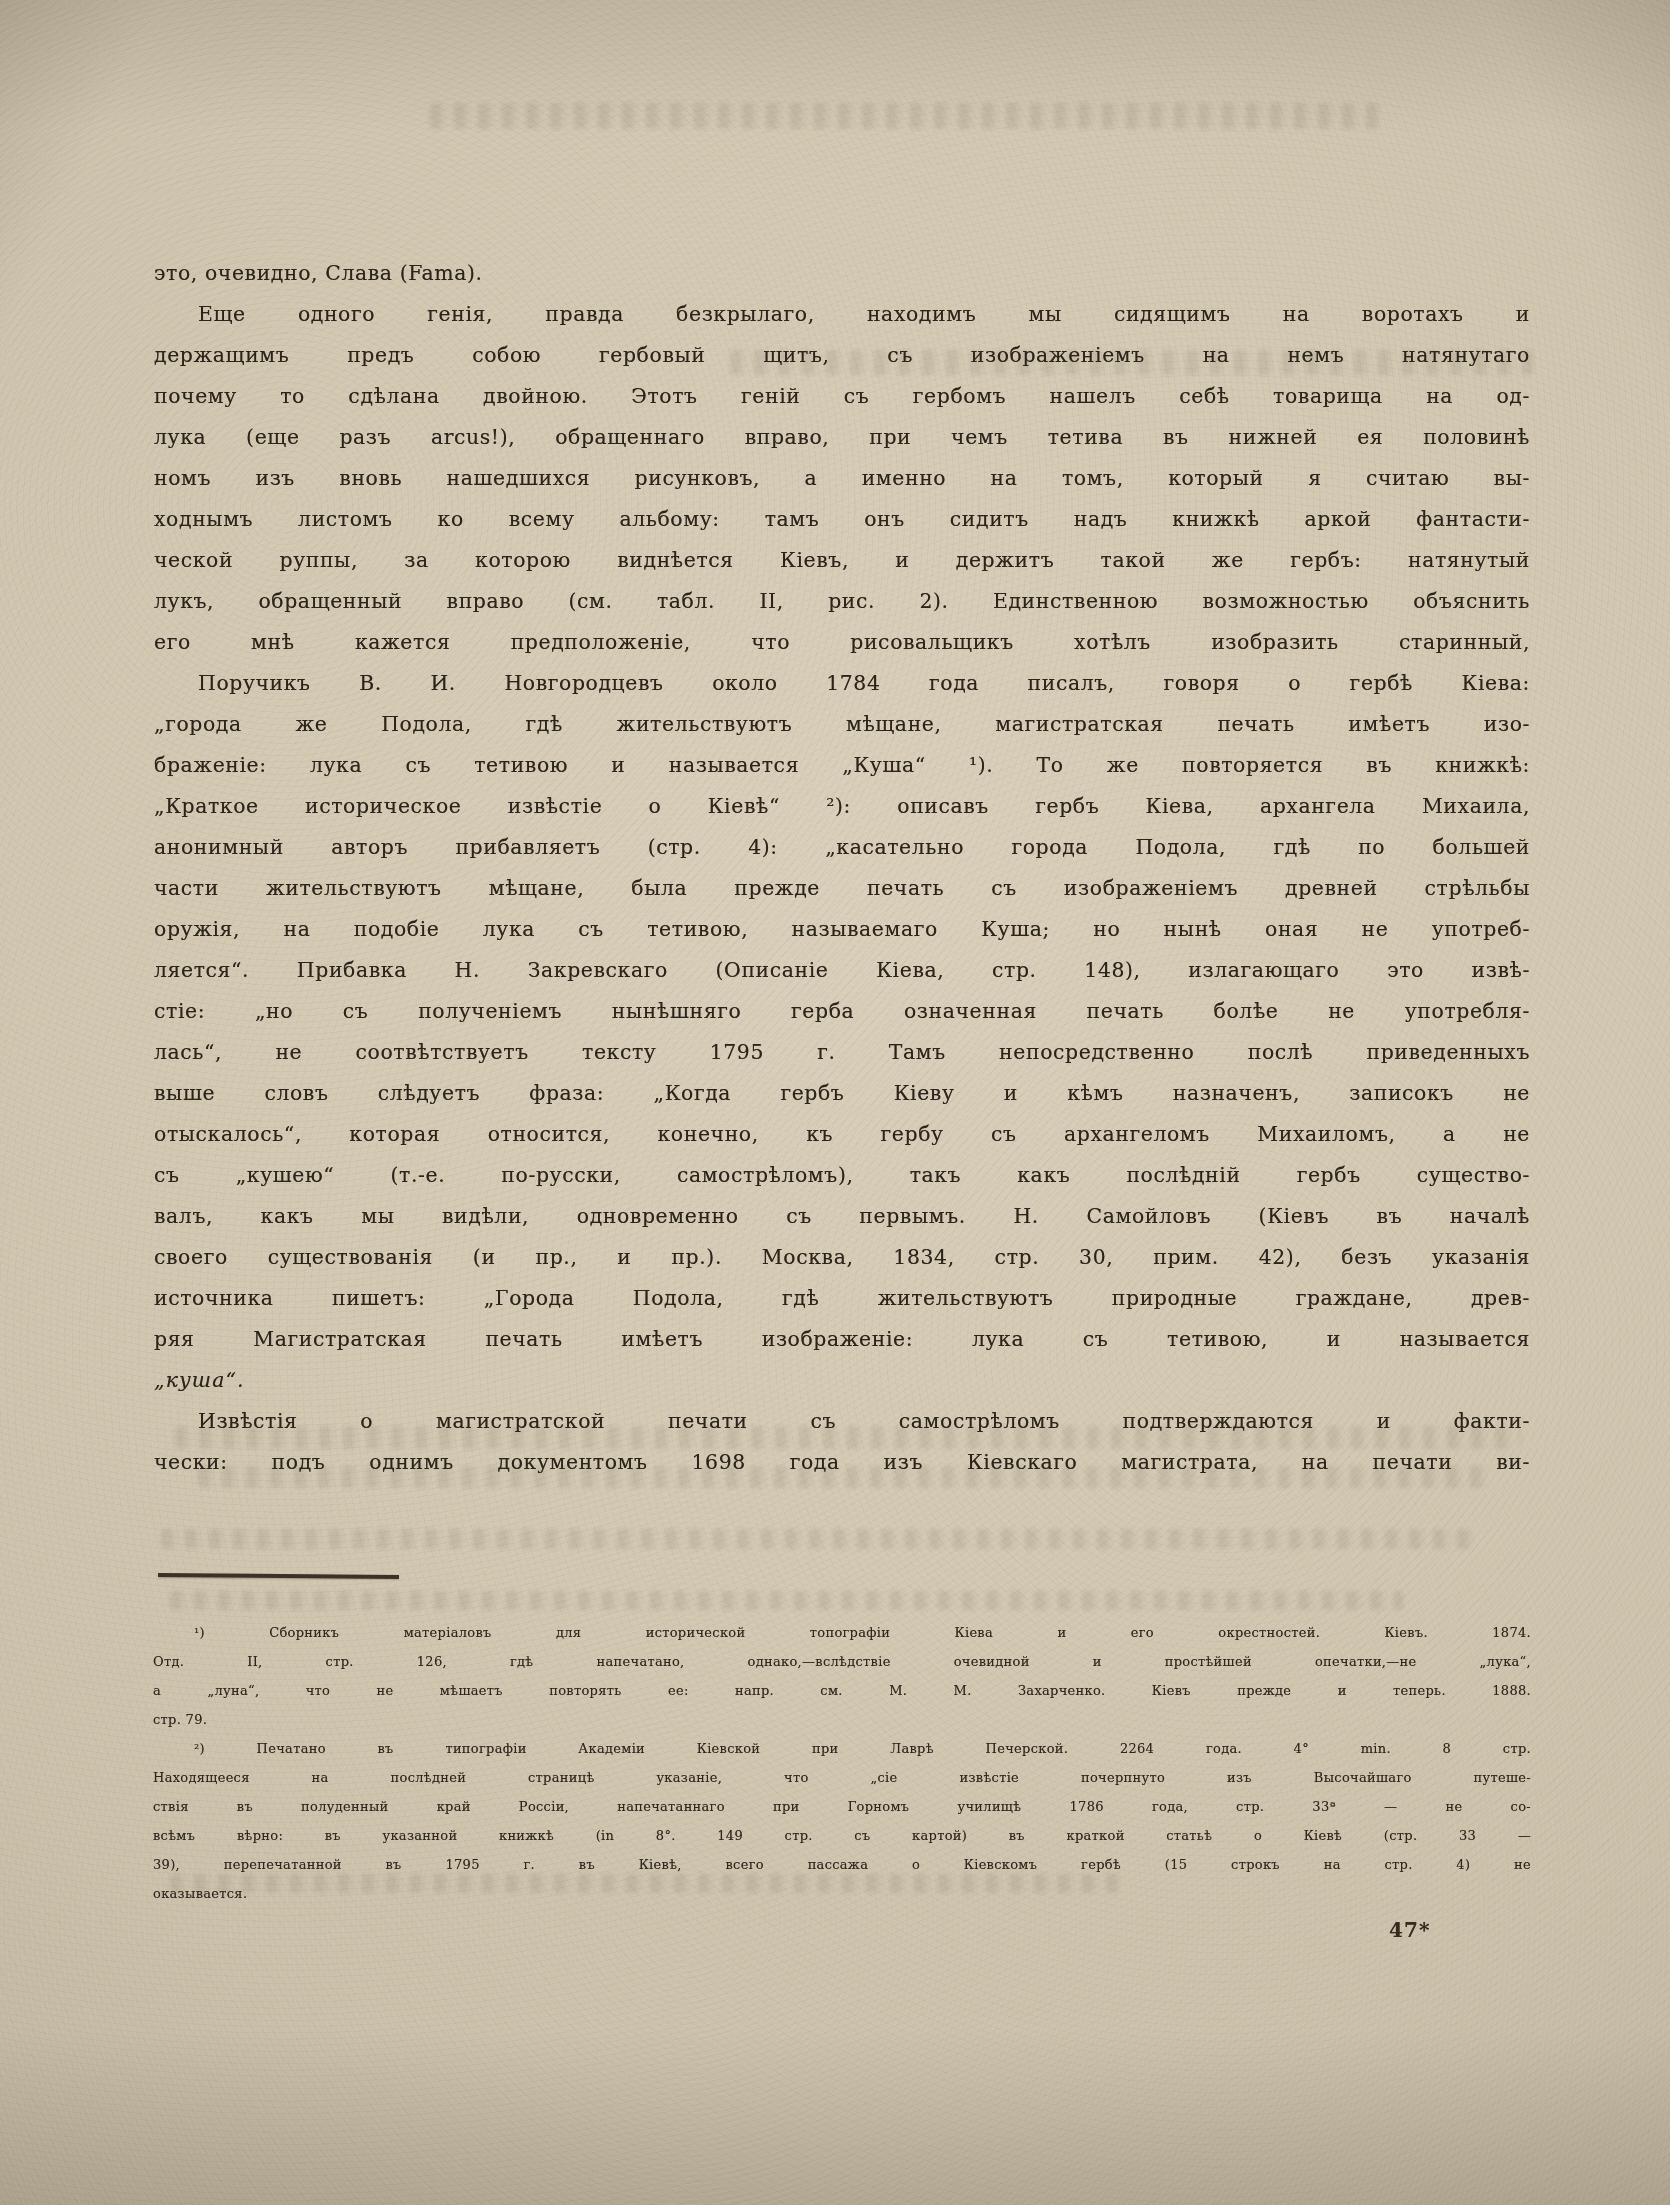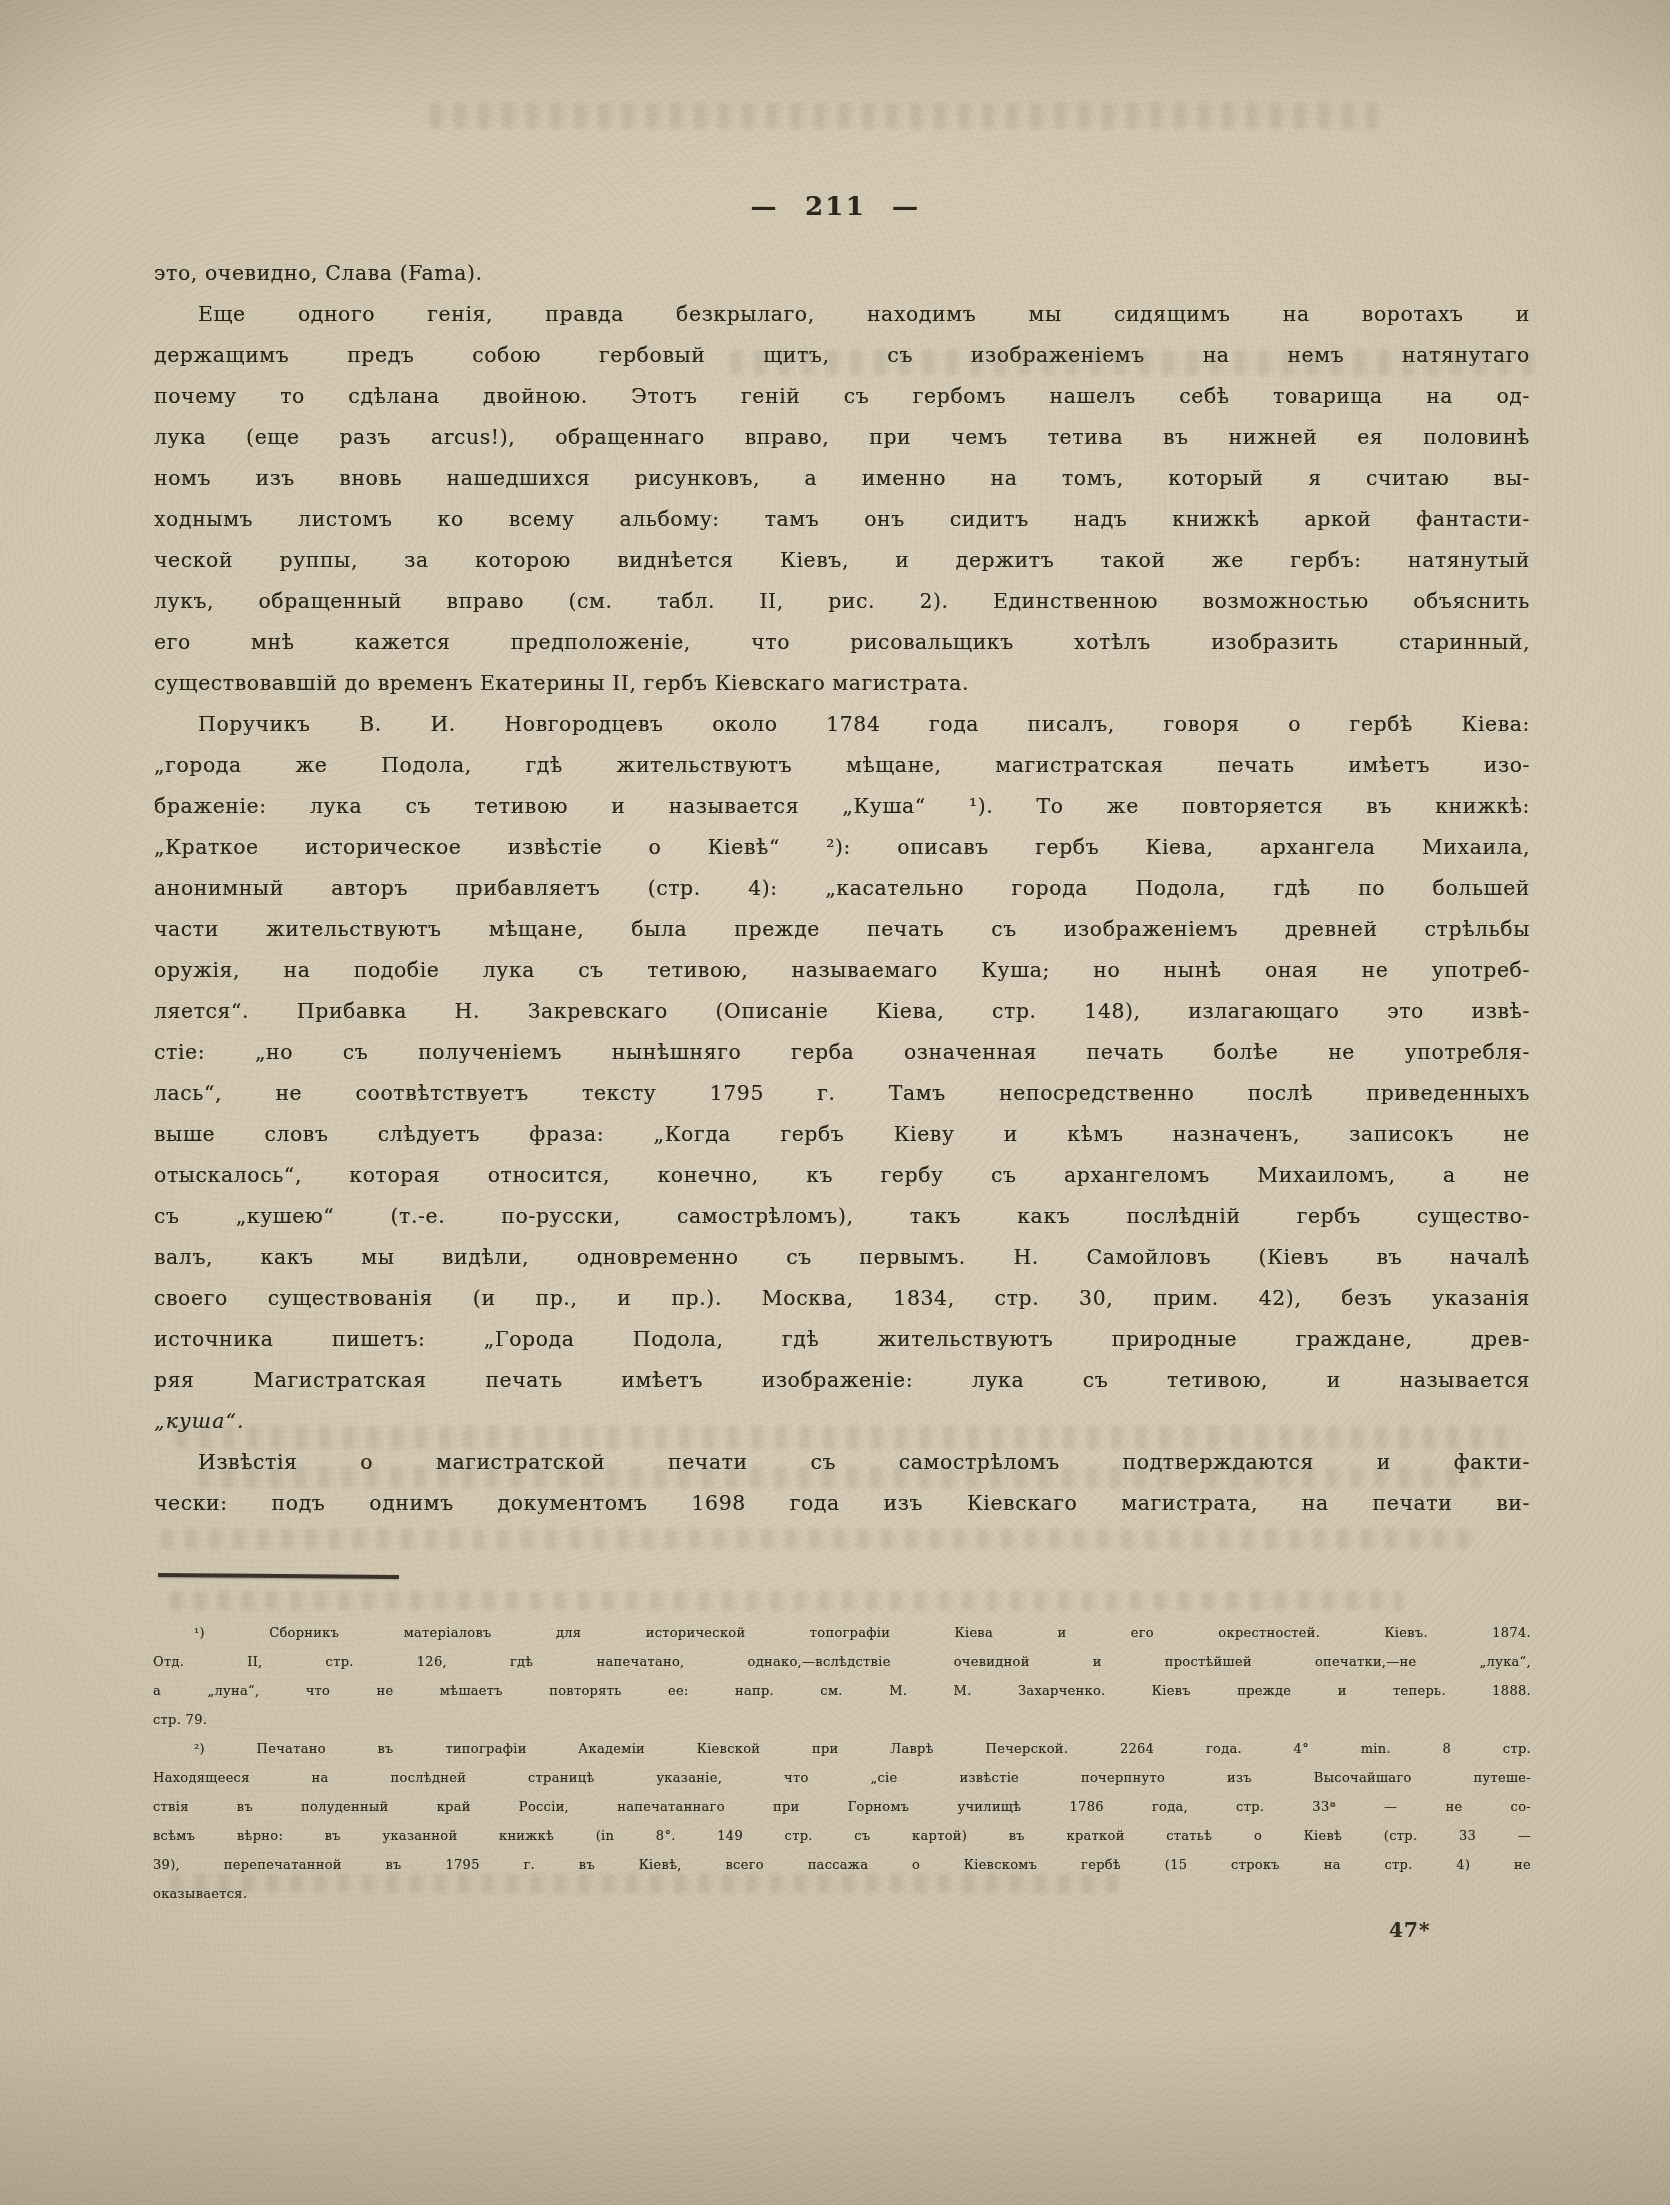--- a/index.html
+++ b/index.html
@@ -80,34 +80,32 @@
   <div class="grain"></div>
 
   <div class="ghost" style="left:430px;top:103px;width:950px;height:26px;"></div>
   <div class="ghost" style="left:730px;top:350px;width:803px;height:25px;"></div>
   <div class="ghost" style="left:175px;top:1426px;width:1346px;height:22.6px;"></div>
   <div class="ghost" style="left:198px;top:1466px;width:1290px;height:21.5px;"></div>
   <div class="ghost" style="left:161px;top:1529px;width:1313px;height:20.4px;"></div>
   <div class="ghost" style="left:170px;top:1591px;width:1233px;height:19px;"></div>
   <div class="ghost" style="left:170px;top:1874px;width:950px;height:19px;"></div>
 
-  <div class="header">— 211 —</div>
 
   <div class="bodyblock">
       <div class="ln last">это, очевидно, Слава (Fama).</div>
       <div class="ln first">Еще одного генія, правда безкрылаго, находимъ мы сидящимъ на воротахъ и</div>
       <div class="ln">держащимъ предъ собою гербовый щитъ, съ изображеніемъ на немъ натянутаго</div>
       <div class="ln">почему то сдѣлана двойною. Этотъ геній съ гербомъ нашелъ себѣ товарища на од-</div>
       <div class="ln">лука (еще разъ arcus!), обращеннаго вправо, при чемъ тетива въ нижней ея половинѣ</div>
       <div class="ln">номъ изъ вновь нашедшихся рисунковъ, а именно на томъ, который я считаю вы-</div>
       <div class="ln">ходнымъ листомъ ко всему альбому: тамъ онъ сидитъ надъ книжкѣ аркой фантасти-</div>
       <div class="ln">ческой руппы, за которою виднѣется Кіевъ, и держитъ такой же гербъ: натянутый</div>
       <div class="ln">лукъ, обращенный вправо (см. табл. II, рис. 2). Единственною возможностью объяснить</div>
       <div class="ln">его мнѣ кажется предположеніе, что рисовальщикъ хотѣлъ изобразить старинный,</div>
-      <div class="ln last">существовавшій до временъ Екатерины II, гербъ Кіевскаго магистрата.</div>
       <div class="ln first">Поручикъ В. И. Новгородцевъ около 1784 года писалъ, говоря о гербѣ Кіева:</div>
       <div class="ln">„города же Подола, гдѣ жительствуютъ мѣщане, магистратская печать имѣетъ изо-</div>
       <div class="ln">браженіе: лука съ тетивою и называется „Куша“ ¹). То же повторяется въ книжкѣ:</div>
       <div class="ln">„Краткое историческое извѣстіе о Кіевѣ“ ²): описавъ гербъ Кіева, архангела Михаила,</div>
       <div class="ln">анонимный авторъ прибавляетъ (стр. 4): „касательно города Подола, гдѣ по большей</div>
       <div class="ln">части жительствуютъ мѣщане, была прежде печать съ изображеніемъ древней стрѣльбы</div>
       <div class="ln">оружія, на подобіе лука съ тетивою, называемаго Куша; но нынѣ оная не употреб-</div>
       <div class="ln">ляется“. Прибавка Н. Закревскаго (Описаніе Кіева, стр. 148), излагающаго это извѣ-</div>
       <div class="ln">стіе: „но съ полученіемъ нынѣшняго герба означенная печать болѣе не употребля-</div>
       <div class="ln">лась“, не соотвѣтствуетъ тексту 1795 г. Тамъ непосредственно послѣ приведенныхъ</div>

